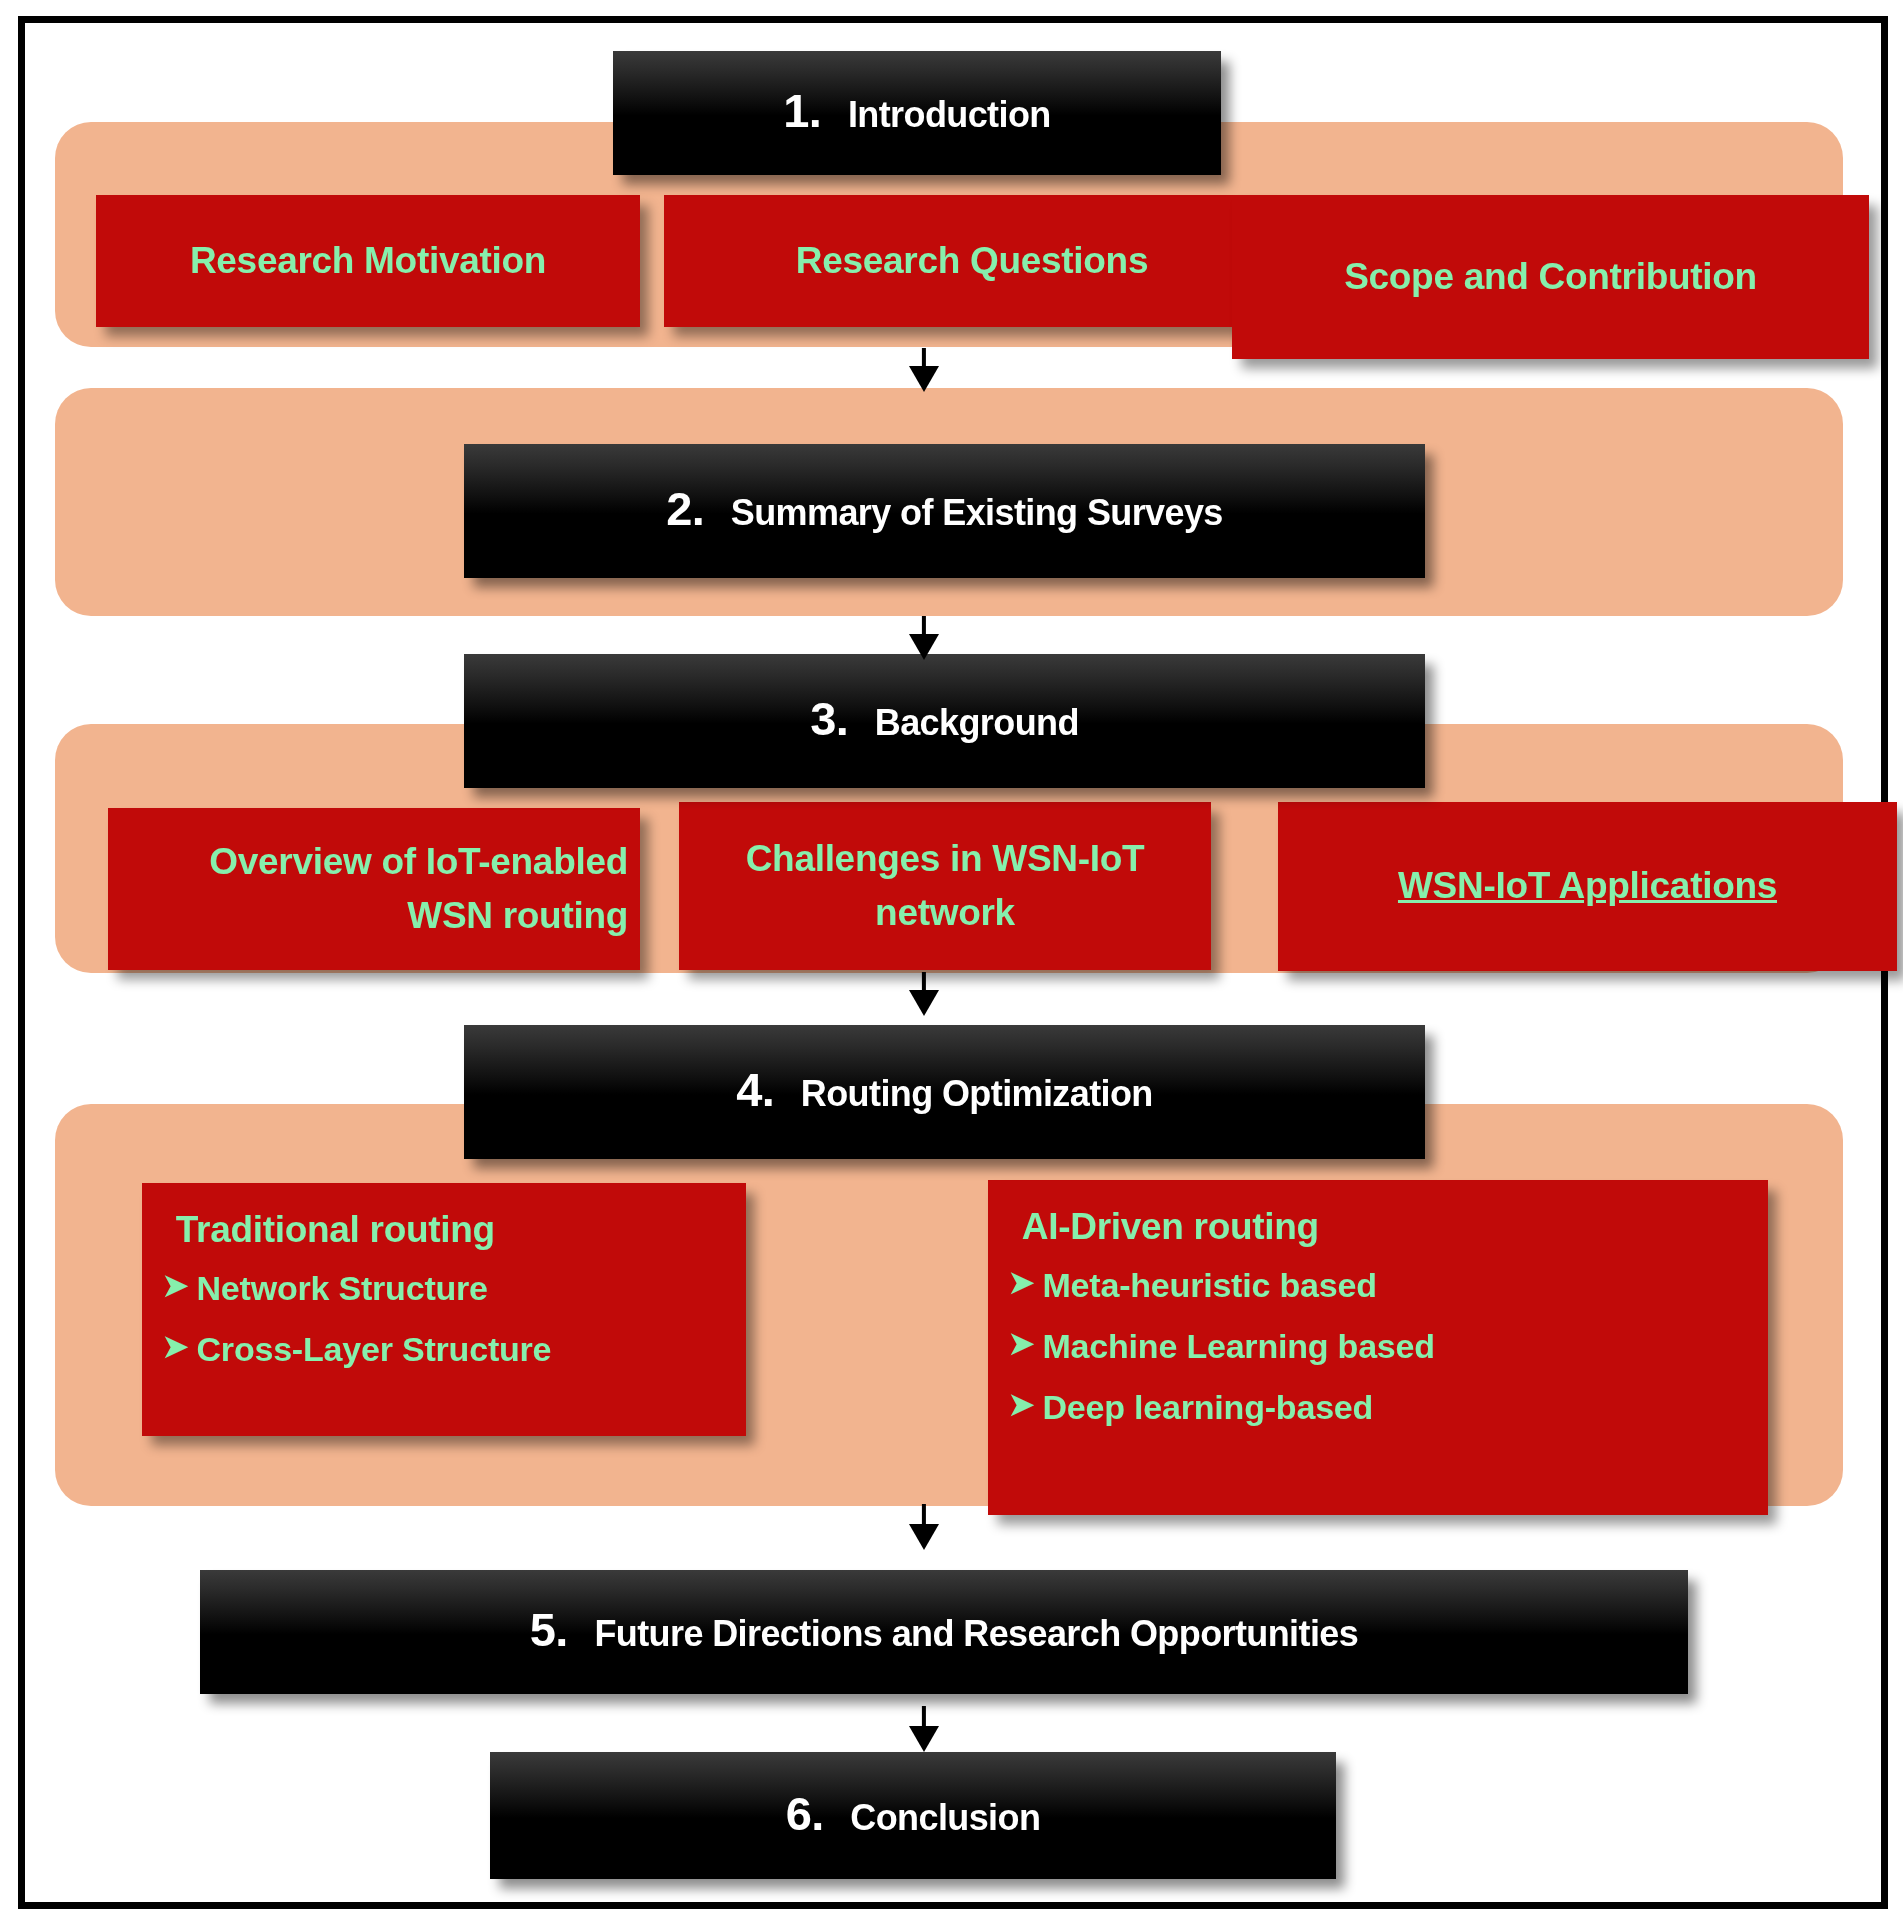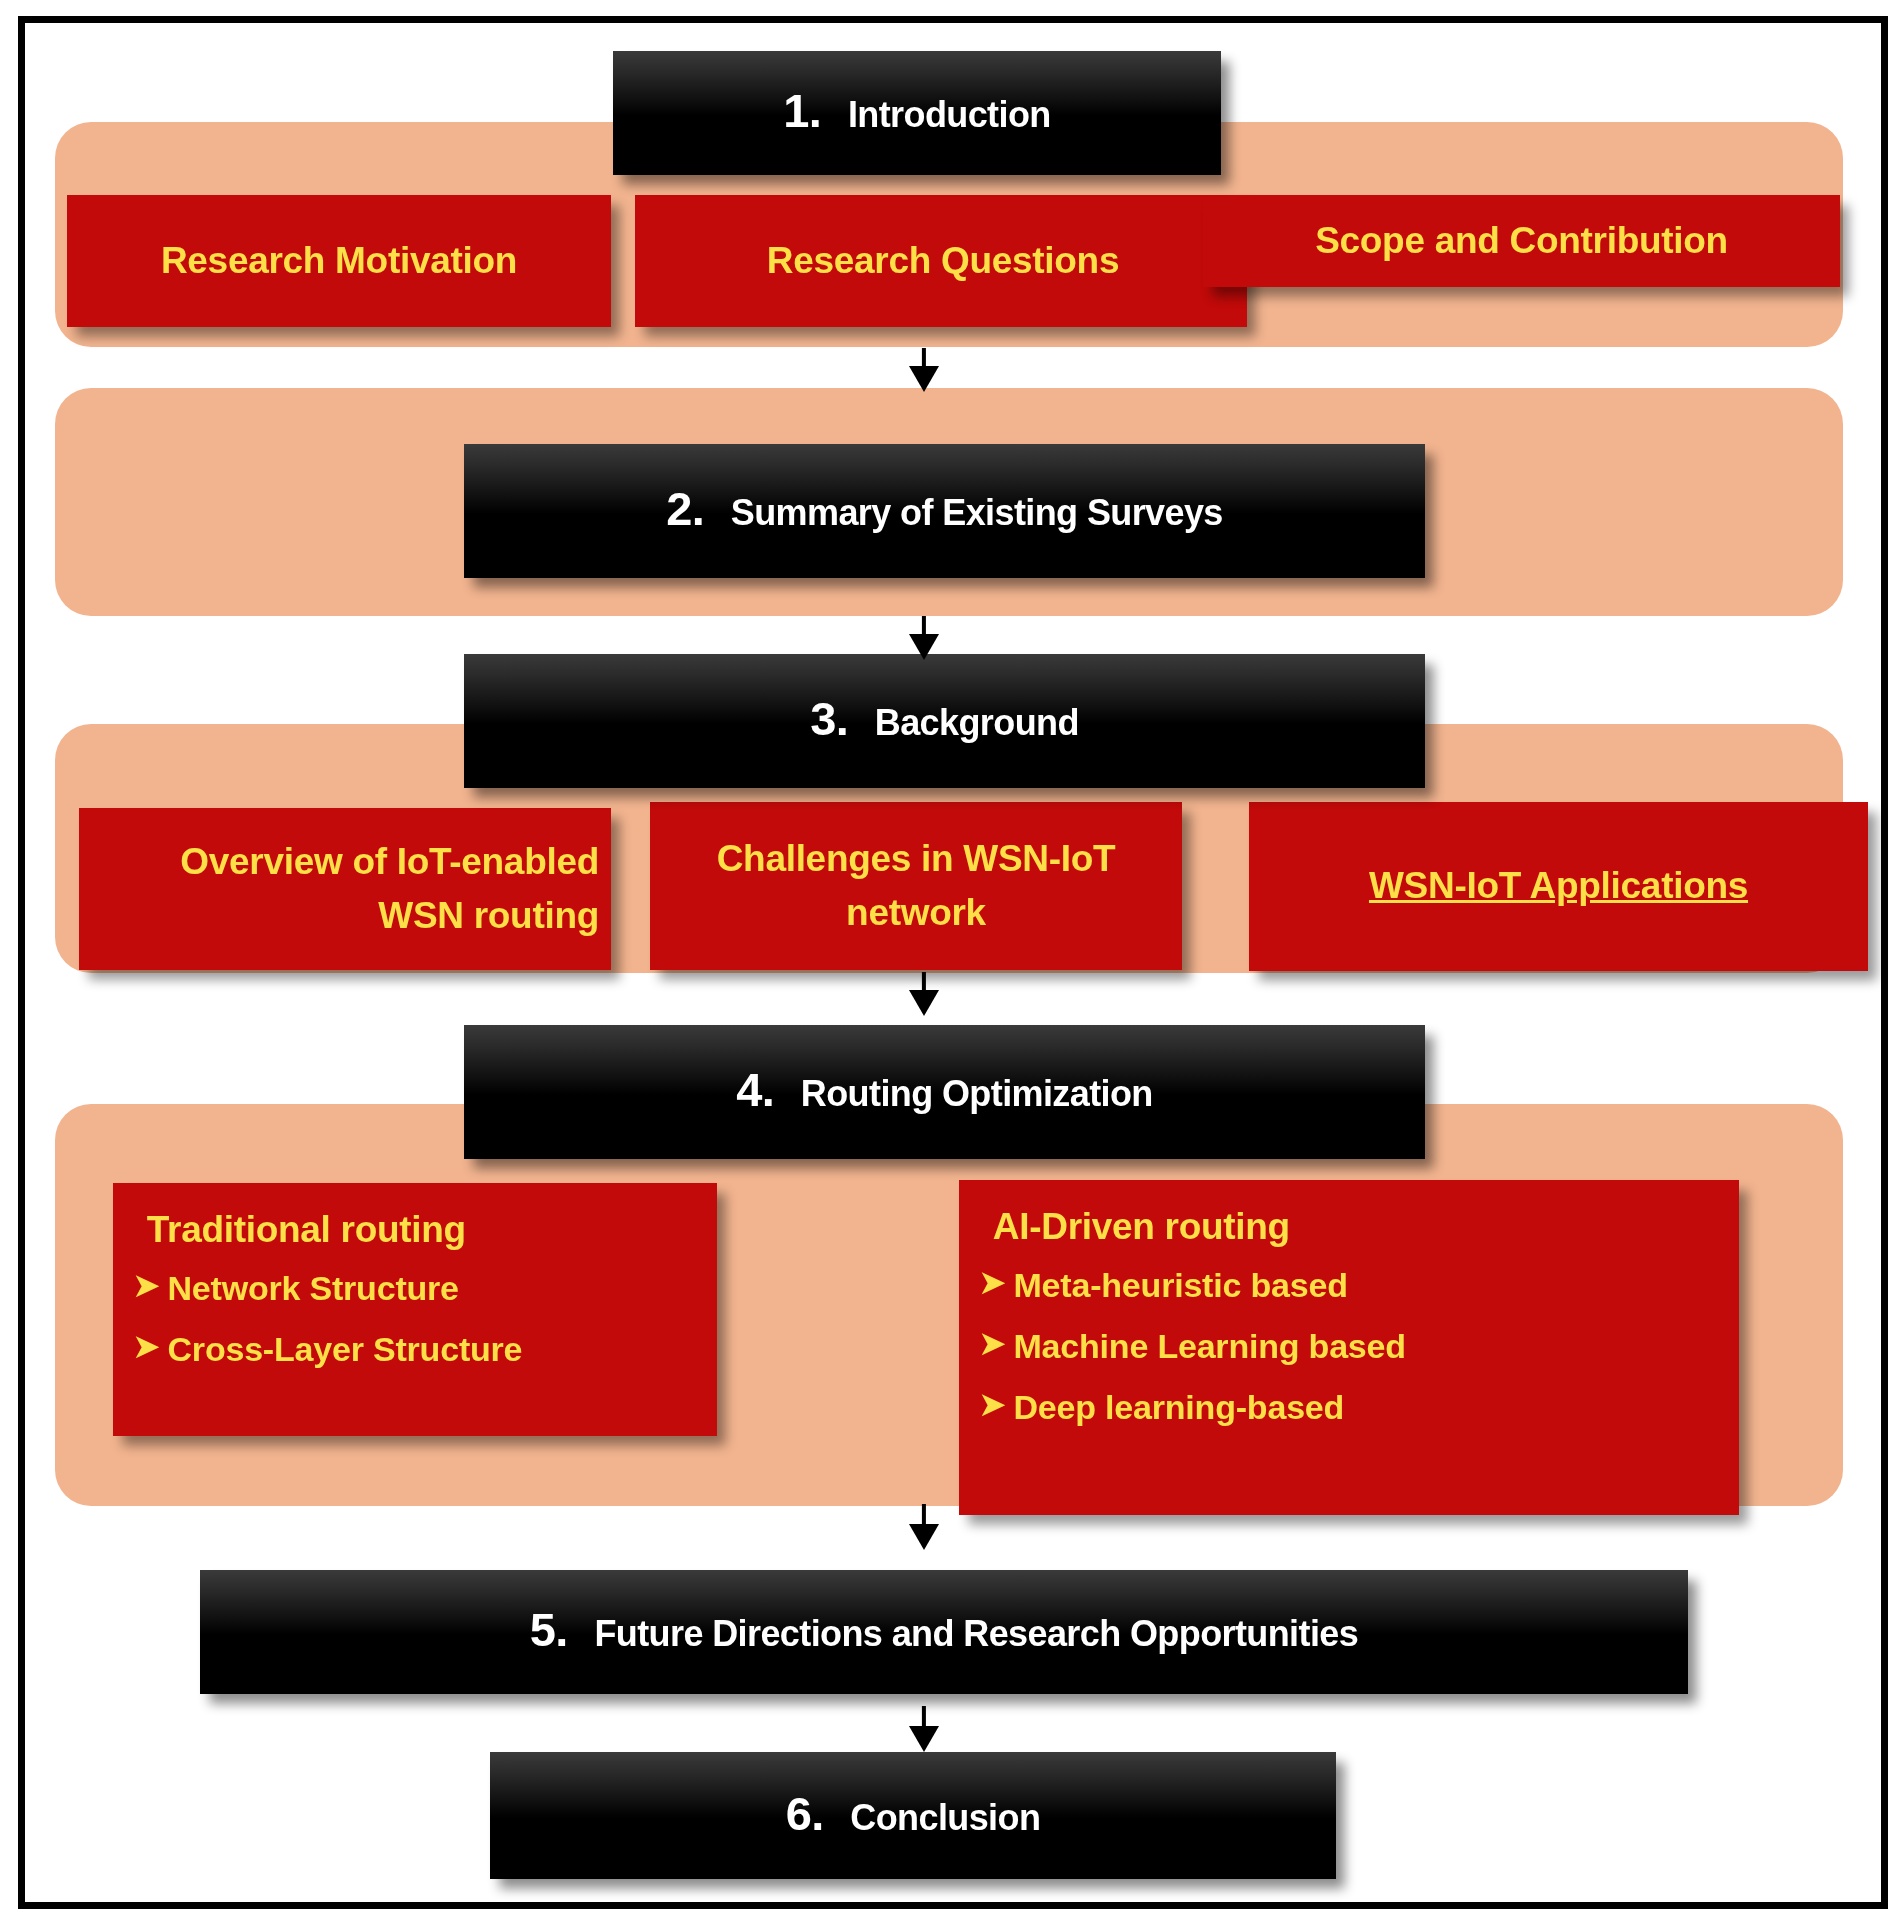--- a/index.html
+++ b/index.html
@@ -58,23 +58,24 @@
     display:flex;align-items:baseline;
     margin:0 auto;
     transform:translateY(-2.4px);
   }
 
   
   .red{
     position:absolute;
     background:#C10A09;
     box-shadow:8.5px 9.7px 11px rgba(0,0,0,0.40);
-    color:#fde047;
+    color:#86efac;
     box-sizing:border-box;
     z-index:4;
+    margin-left:29px;
   }
   .red.center{
     display:flex;align-items:center;justify-content:center;
     text-align:center;
     font-weight:bold;
     font-size:37px;
     line-height:1.45;
     letter-spacing:-0.3px;
     padding:0 12px;
   }
@@ -144,21 +145,21 @@
         <span class="ttl">Introduction</span>
       </div>
     </div>
 
     <div class="red center" style="left:42px;top:172px;width:544px;height:132px;">
       <span>Research Motivation</span>
     </div>
     <div class="red center" style="left:610px;top:172px;width:612px;height:132px;padding-left:16px;">
       <span>Research Questions</span>
     </div>
-    <div class="red center" style="left:1178px;top:172px;width:637px;height:92px;">
+    <div class="red center" style="left:1178px;top:172px;width:637px;height:164px;">
       <span>Scope and Contribution</span>
     </div>
 
     <div class="arrow" style="left:883px;top:325px;width:31px;height:44px;">
       <div class="stem" style="height:22px;"></div>
       <div class="head"></div>
     </div>
 
     <div class="panel" style="left:30px;top:365px;width:1788px;height:228px;"></div>
 

